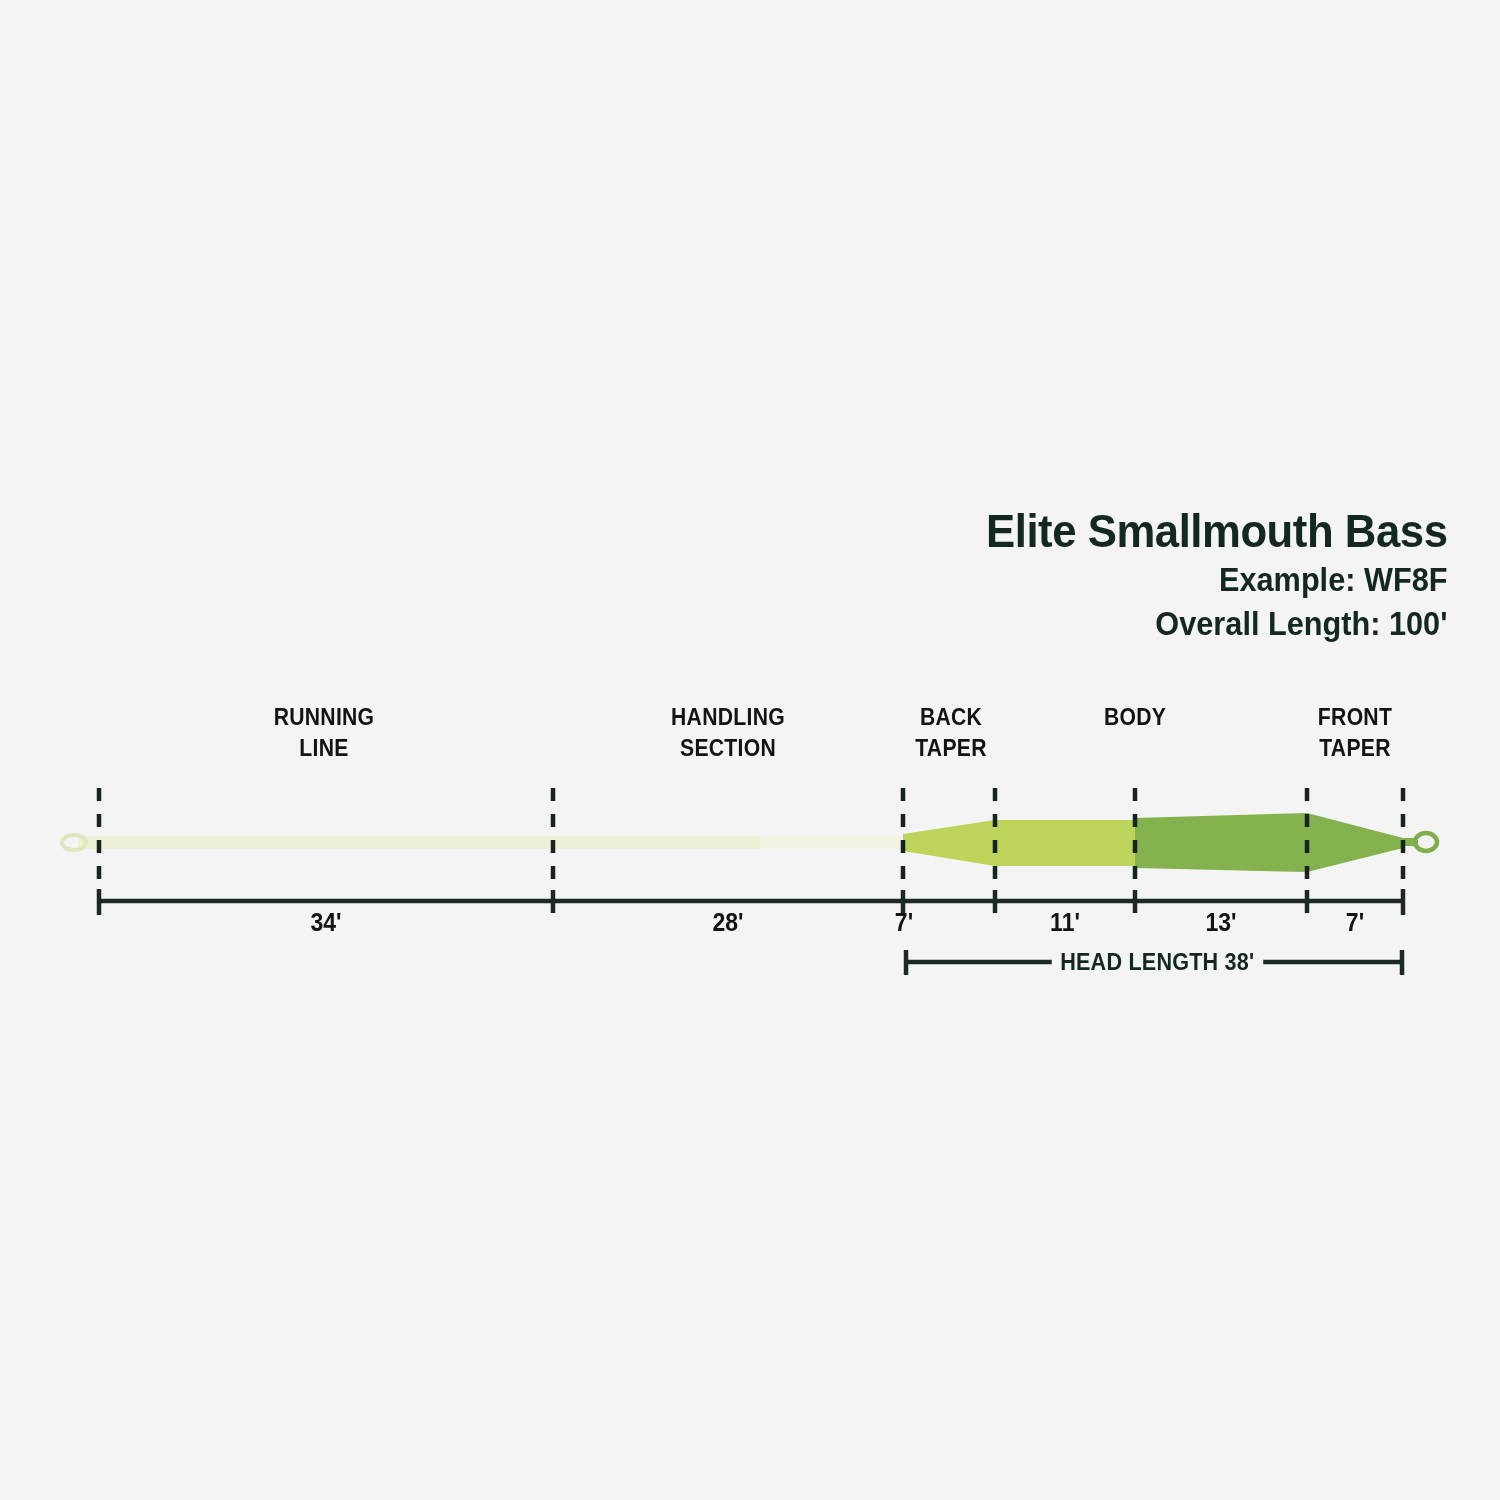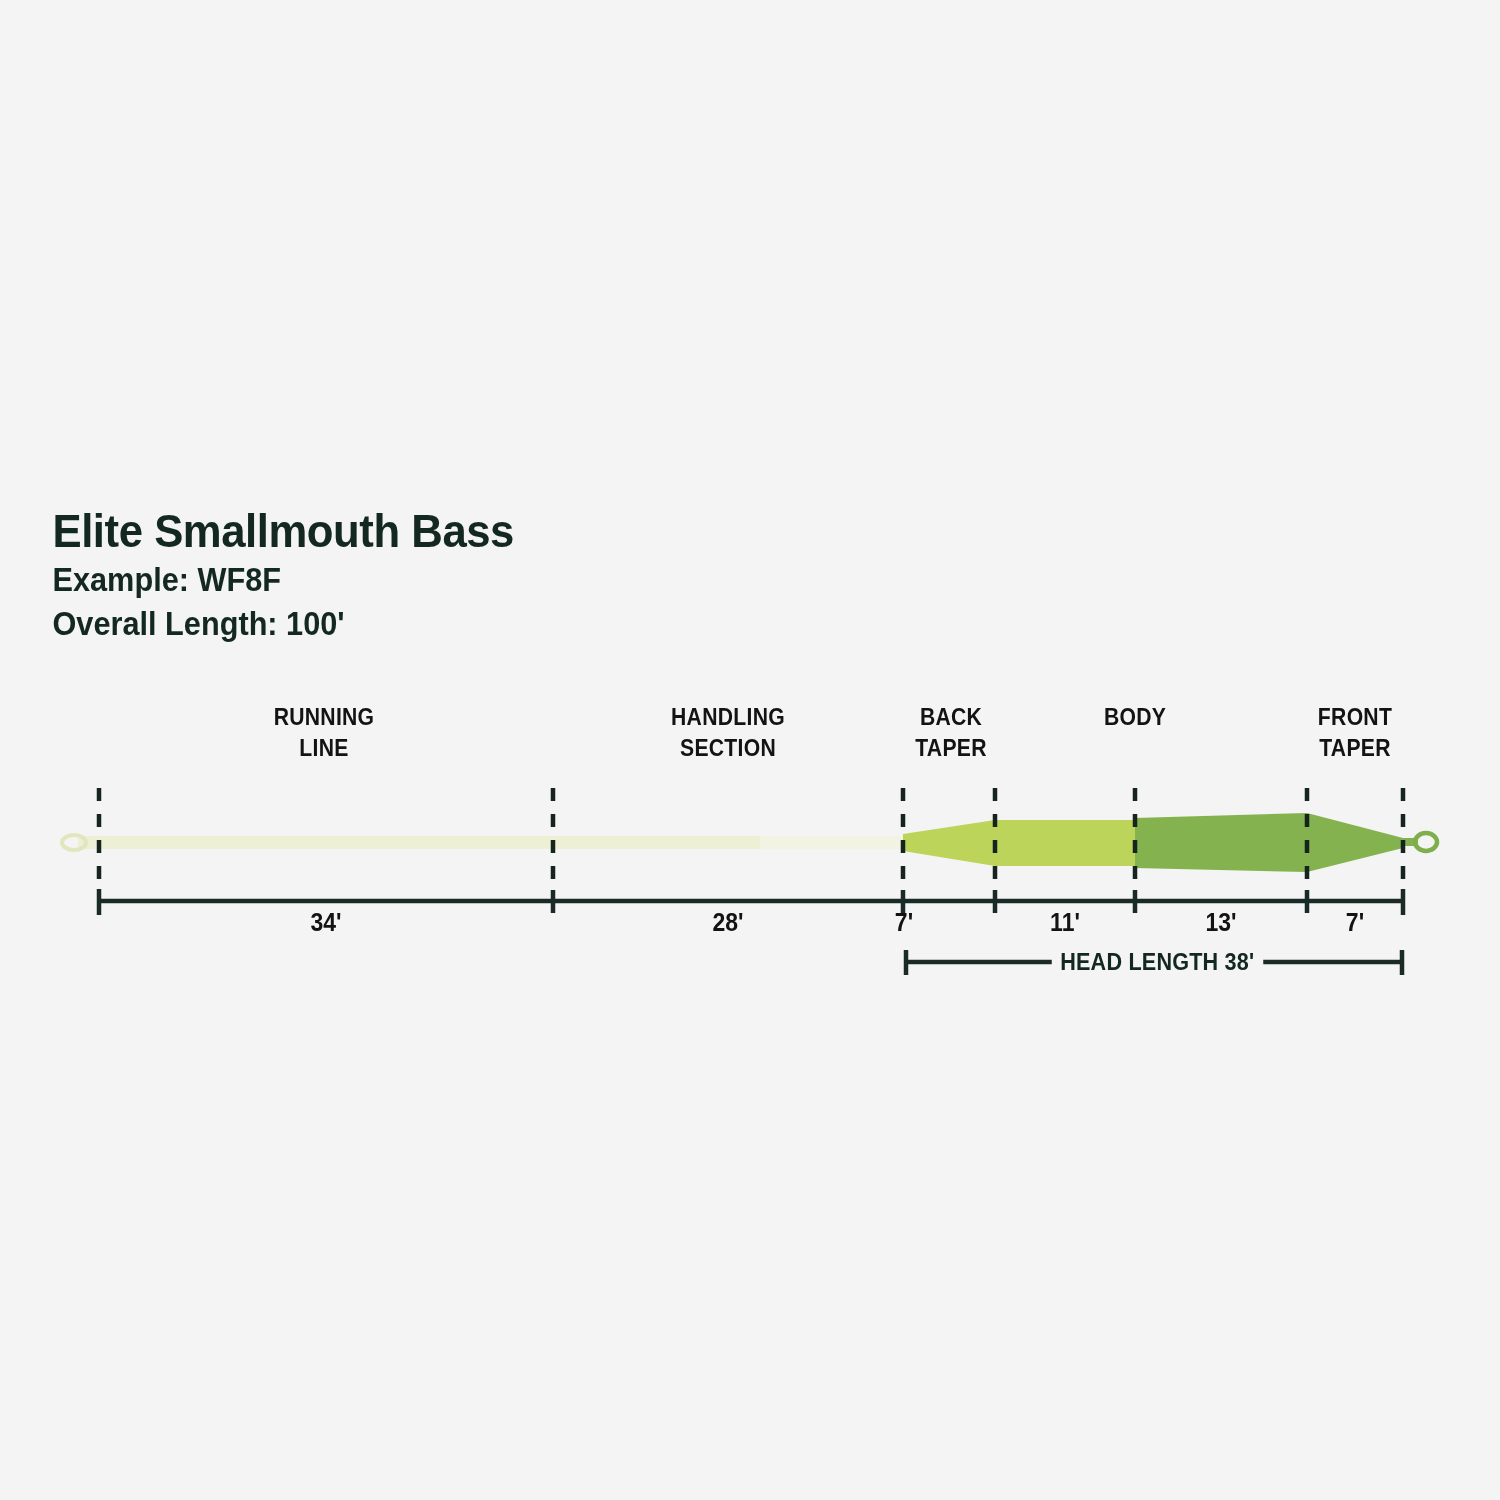--- a/index.html
+++ b/index.html
@@ -20,21 +20,21 @@
     width: 1500px;
     height: 1500px;
   }
 
   
   .title-block {
     position: absolute;
     left: 0;
     top: 505px;
     width: 1500px;
-    text-align: left;
+    text-align: right;
   }
   .main-title {
     font-size: 47px;
     font-weight: bold;
     letter-spacing: -0.5px;
     line-height: 1.12;
     color: #122821;
     transform: scaleX(0.93);
   }
   .sub-title {

